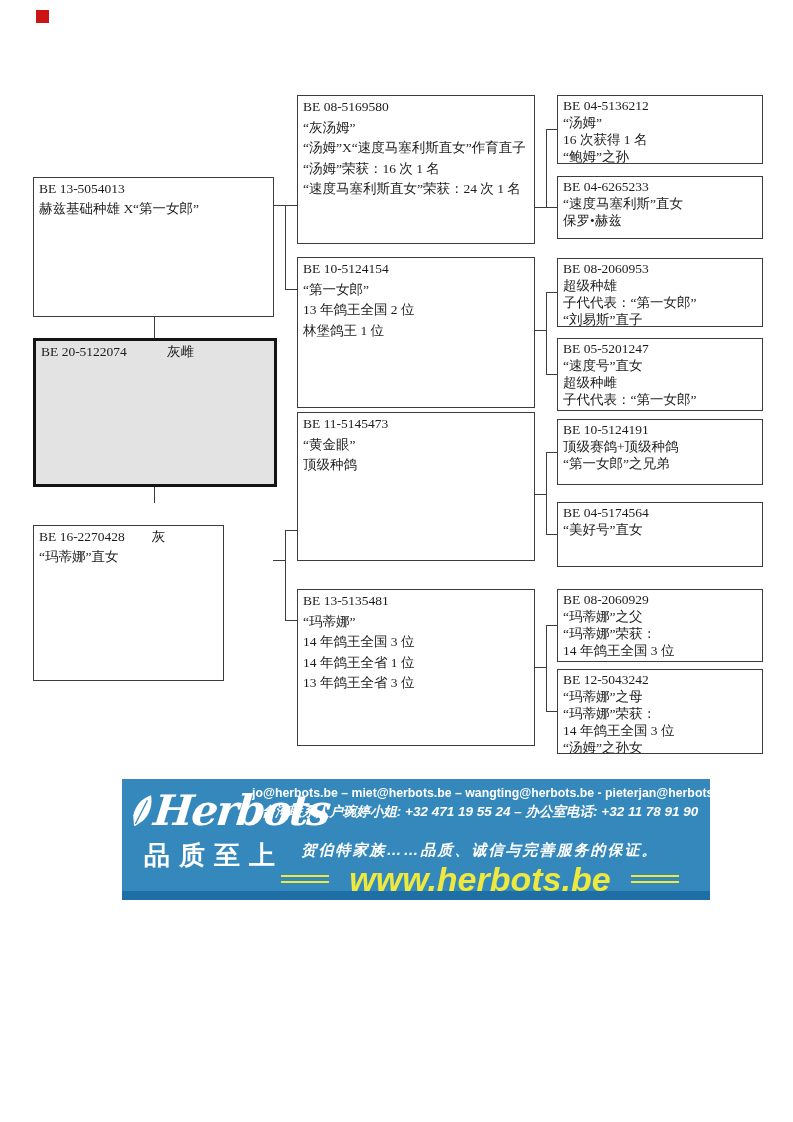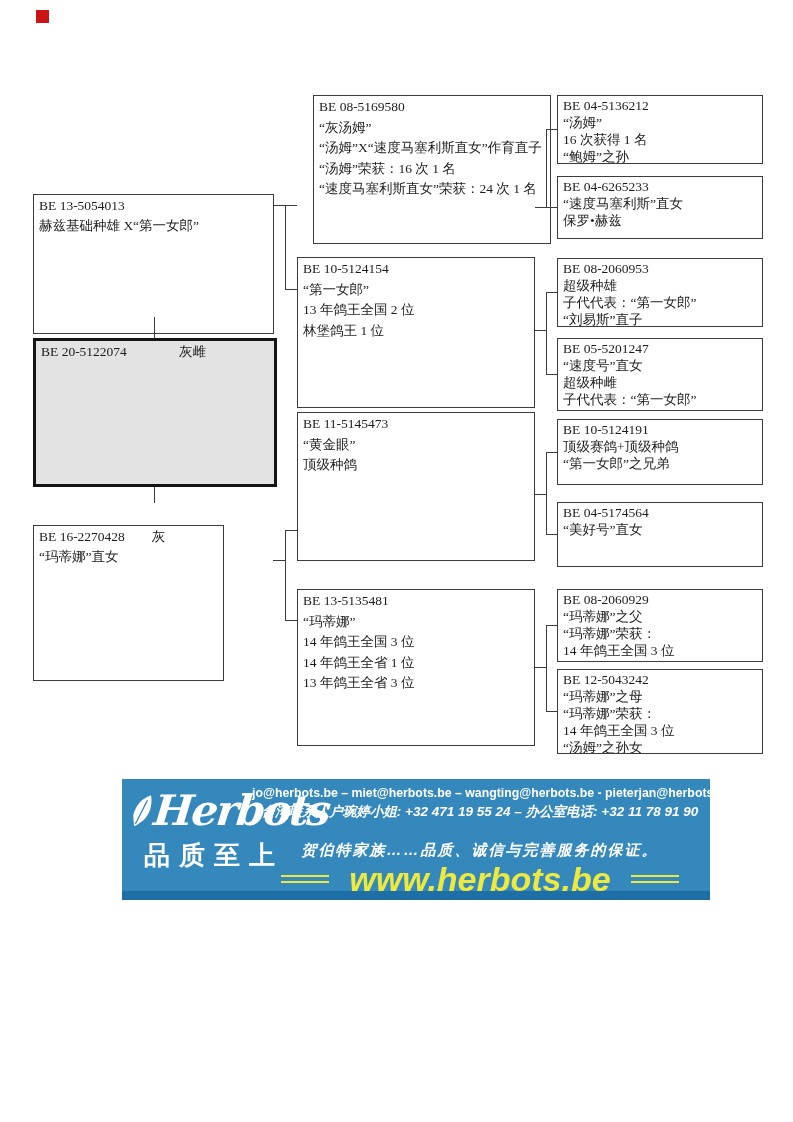--- a/index.html
+++ b/index.html
@@ -14,21 +14,21 @@
   body{background:#888;font-family:"Liberation Serif","DejaVu Serif",serif;}
   .page{position:relative;width:793px;height:1122px;background:#ffffff;margin:0 auto;overflow:hidden;}
 
   .red-marker{position:absolute;left:36px;top:10px;width:13px;height:13px;background:var(--marker_red);}
 
   .pbox{position:absolute;border:1px solid var(--line_color);background:#fff;
         font-size:13.5px;color:#1c1c1c;padding:1px 5px 0 5px;line-height:20px;overflow:hidden;}
   .pbox.mid{line-height:20.5px;}
   .pbox.right{line-height:17px;}
   .pbox.subject{border:3px solid #141414;background:var(--box_fill_gray);}
-  .subject-head{display:flex;gap:52px;align-items:baseline;}
+  .subject-head{display:flex;gap:40px;align-items:baseline;}
 
   .cline{position:absolute;background:var(--line_color);}
 
   
   .banner{position:absolute;left:122px;top:779px;width:588px;height:121px;
           background:var(--banner_bg);overflow:hidden;color:#fff;
           font-family:"Liberation Sans","DejaVu Sans",sans-serif;}
   .banner-strip{position:absolute;left:0;bottom:0;width:100%;height:9px;background:var(--banner_strip);}
   .logo-block{position:absolute;left:6px;top:6px;width:185px;height:52px;display:flex;align-items:center;}
   .feather{width:30px;height:30px;margin-right:-4px;transform:rotate(-18deg);flex:0 0 auto;}
@@ -44,38 +44,38 @@
             border-bottom:2.5px solid var(--website_yellow);}
   .site{font-size:34px;font-weight:bold;font-style:italic;color:var(--website_yellow);line-height:1;}
 </style>
 </head>
 <body>
 
 <div class="page">
 
   <div class="red-marker"></div>
 
-  <div class="pbox" style="left:33px;top:194px;width:241px;height:140px;">
+  <div class="pbox" style="left:33px;top:177px;width:241px;height:140px;">
     <div>BE 13-5054013</div>
     <div>赫兹基础种雄 X“第一女郎”</div>
   </div>
 
   <div class="pbox subject" style="left:33px;top:338px;width:244px;height:149px;">
     <div class="subject-head">
       <span>BE 20-5122074</span>
       <span>灰雌</span>
     </div>
   </div>
 
   <div class="pbox" style="left:33px;top:525px;width:191px;height:156px;">
     <div>BE 16-2270428　　灰</div>
     <div>“玛蒂娜”直女</div>
   </div>
 
-  <div class="pbox mid" style="left:297px;top:95px;width:238px;height:149px;margin-left:16px;">
+  <div class="pbox mid" style="left:297px;top:95px;width:238px;height:149px;">
     <div>BE 08-5169580</div>
     <div>“灰汤姆”</div>
     <div>“汤姆”X“速度马塞利斯直女”作育直子</div>
     <div>“汤姆”荣获：16 次 1 名</div>
     <div>“速度马塞利斯直女”荣获：24 次 1 名</div>
   </div>
 
   <div class="pbox mid" style="left:297px;top:257px;width:238px;height:151px;">
     <div>BE 10-5124154</div>
     <div>“第一女郎”</div>

